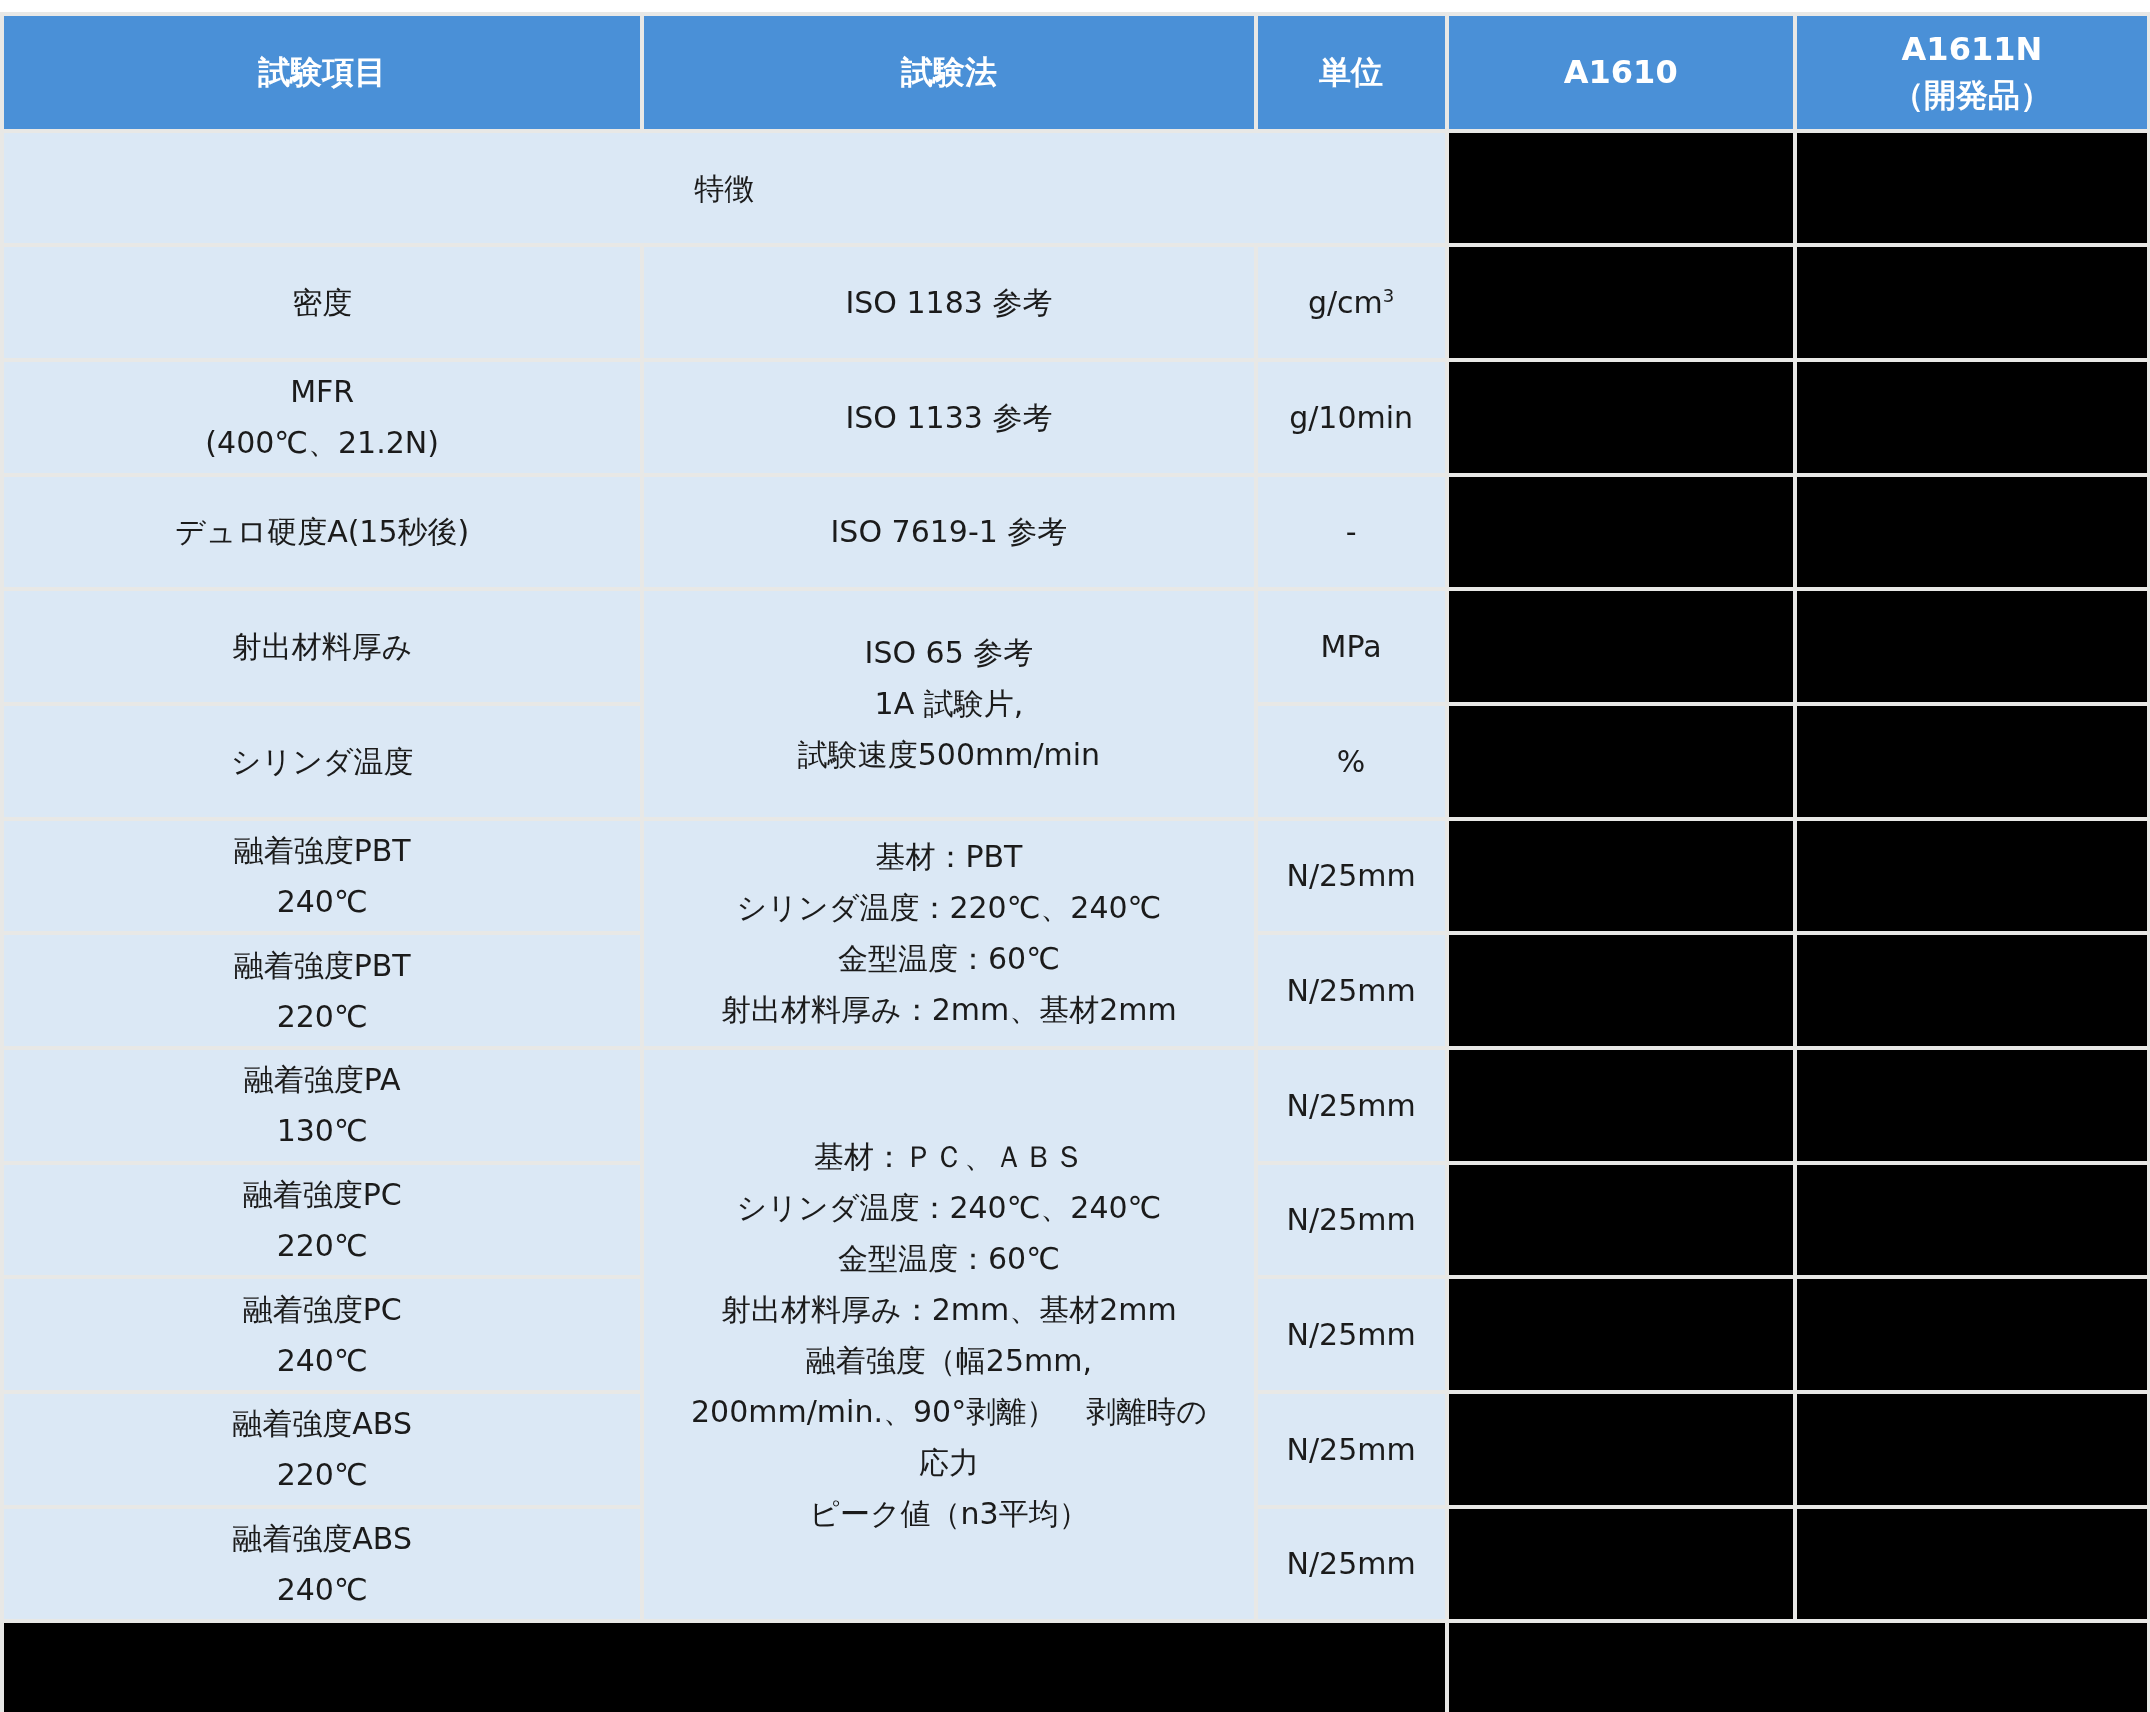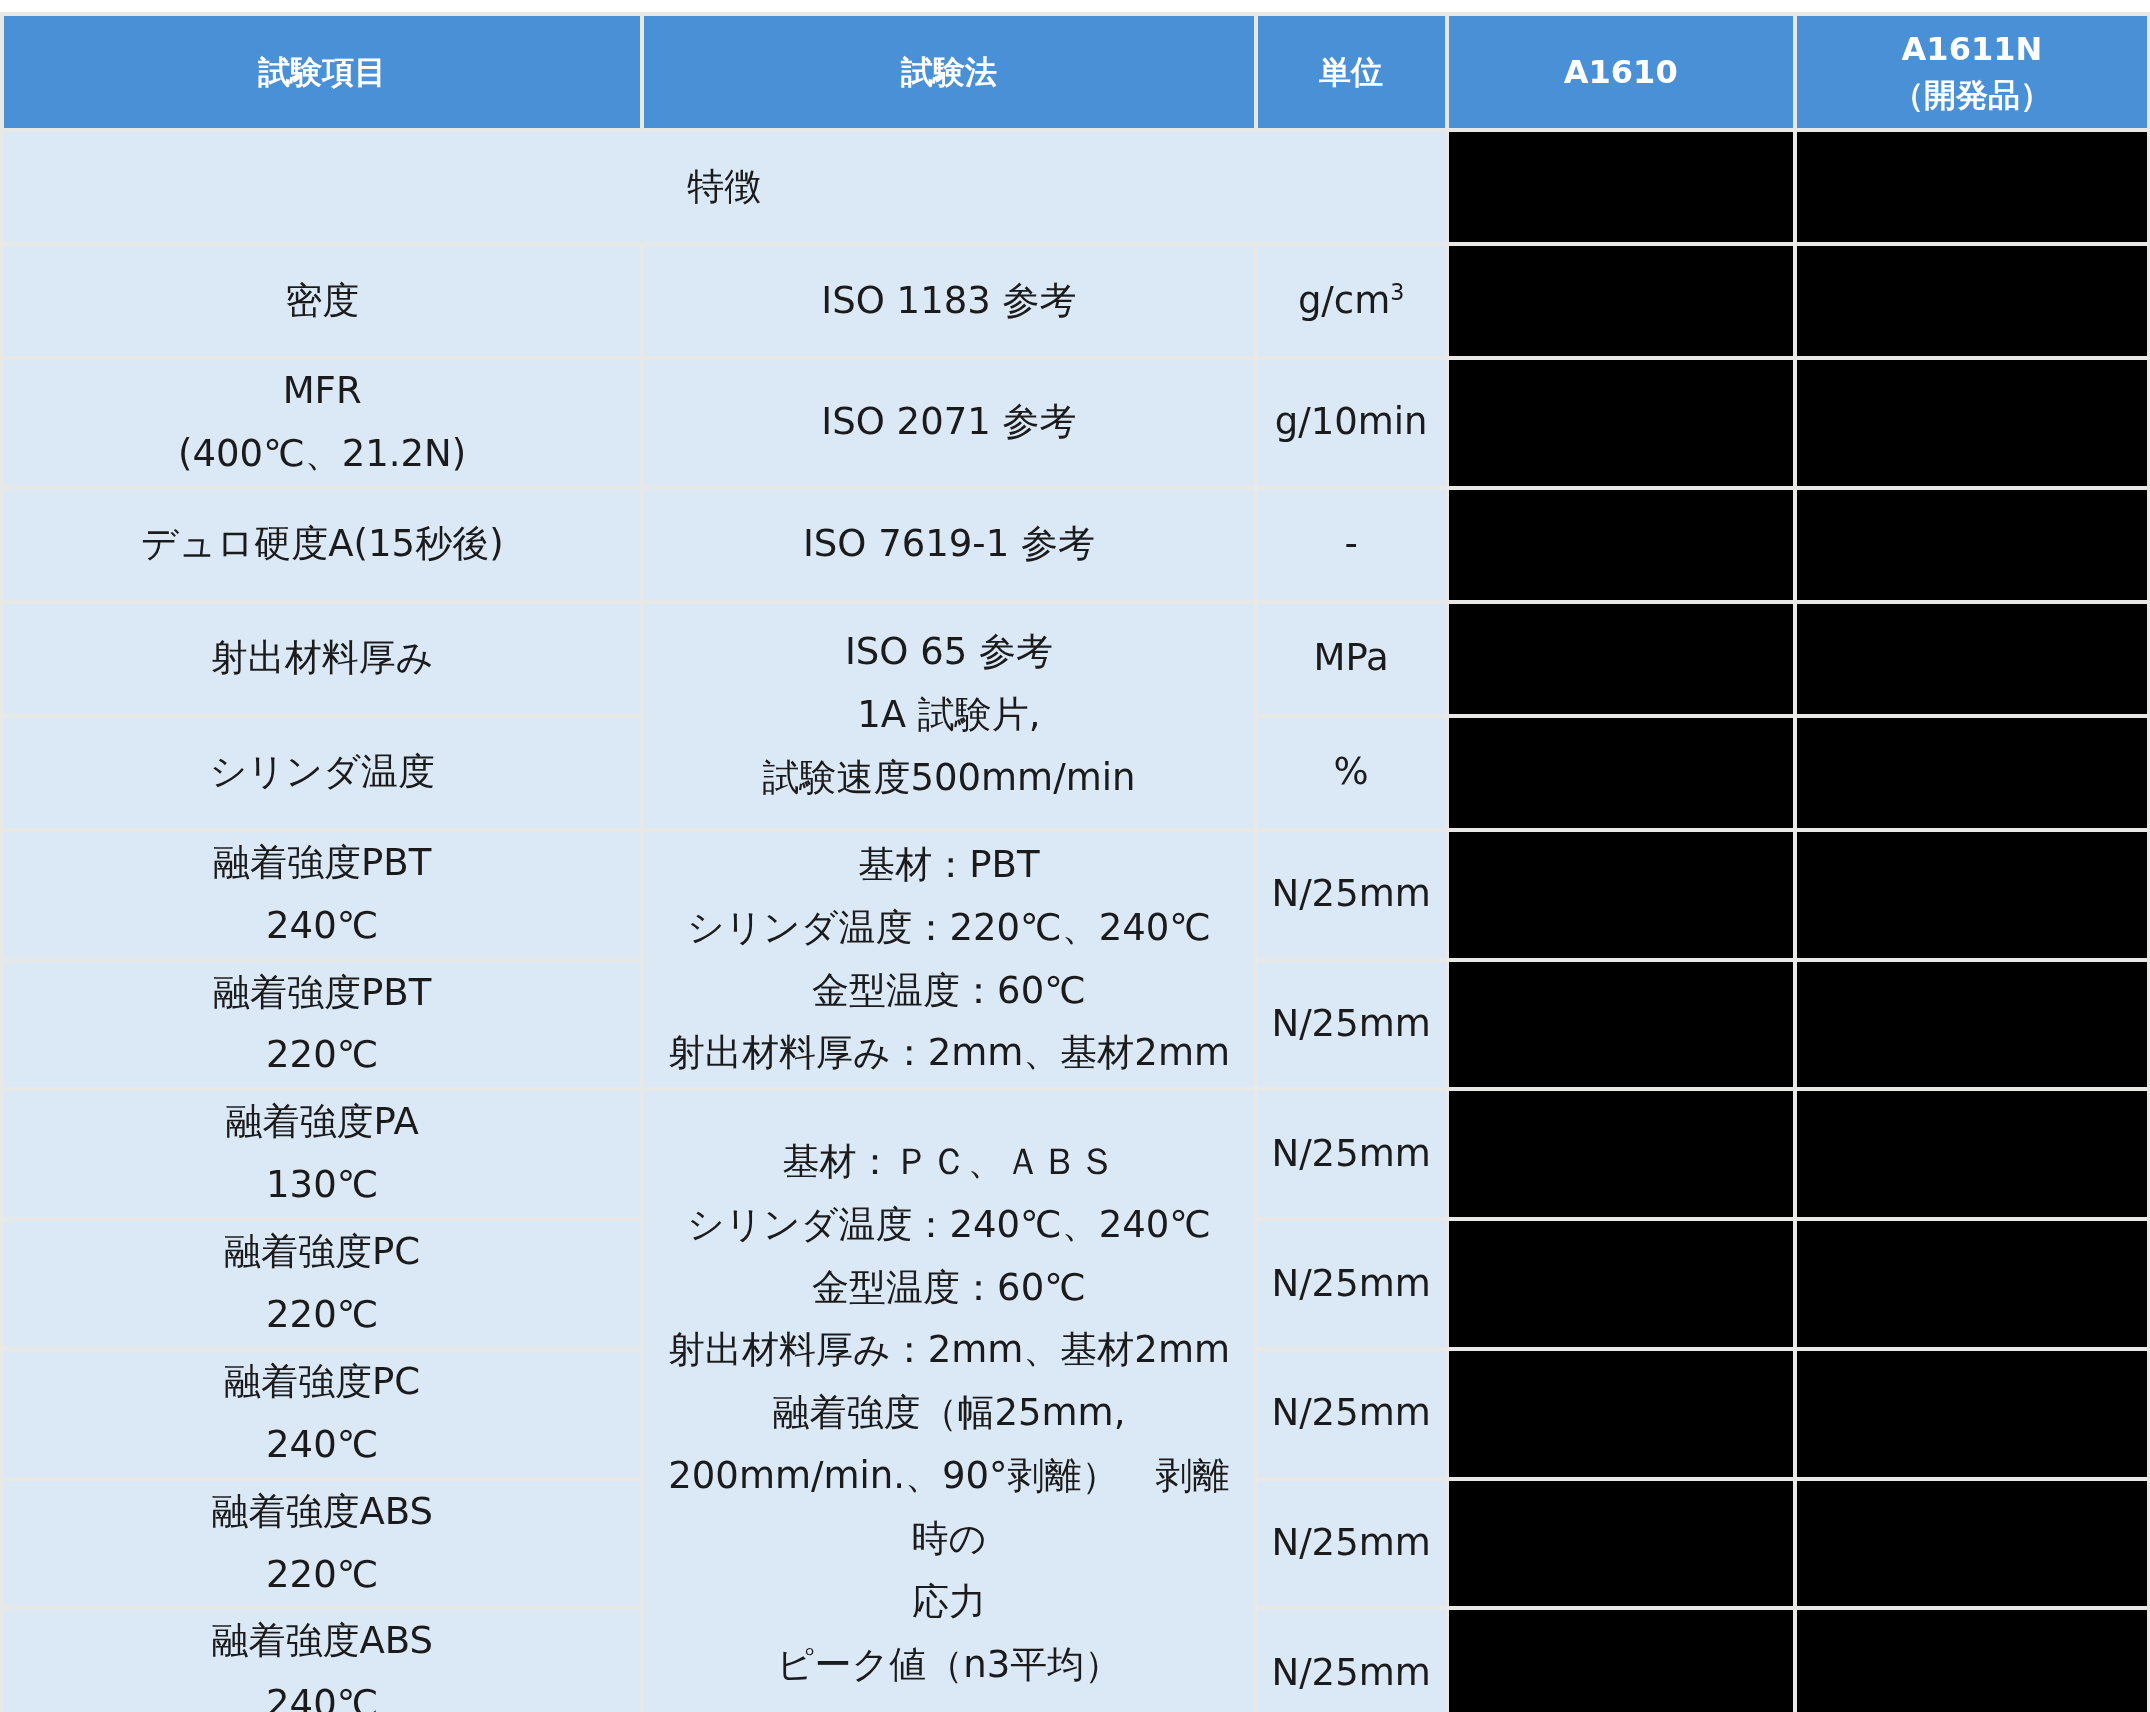--- a/index.html
+++ b/index.html
@@ -26,21 +26,21 @@
   th{
     background:var(--header-bg);
     color:var(--header-text);
     font-size:32px;font-weight:bold;line-height:1.45;
     text-align:center;vertical-align:middle;
     white-space:pre-line;padding:0;
   }
   td{
     background:var(--row-bg);
     color:var(--body-text);
-    font-size:37px;line-height:1.7;
+    font-size:30px;line-height:1.7;
     text-align:center;vertical-align:middle;
     white-space:pre-line;padding:0 7px;
     overflow:hidden;
   }
   td.k{background:var(--redacted);padding:0;}
   sup{font-size:60%;line-height:0;vertical-align:super;}
 </style>
 </head>
 <body>
 
@@ -73,21 +73,21 @@
     <td>密度</td>
     <td>ISO 1183 参考</td>
     <td><span>g/cm</span><sup>3</sup></td>
     <td class="k"></td>
     <td class="k"></td>
   </tr>
 
   <tr class="h-row">
     <td>MFR
 (400℃、21.2N)</td>
-    <td>ISO 2071 参考</td>
+    <td>ISO 1133 参考</td>
     <td>g/10min</td>
     <td class="k"></td>
     <td class="k"></td>
   </tr>
 
   <tr class="h-row">
     <td>デュロ硬度A(15秒後)</td>
     <td>ISO 7619-1 参考</td>
     <td>-</td>
     <td class="k"></td>

